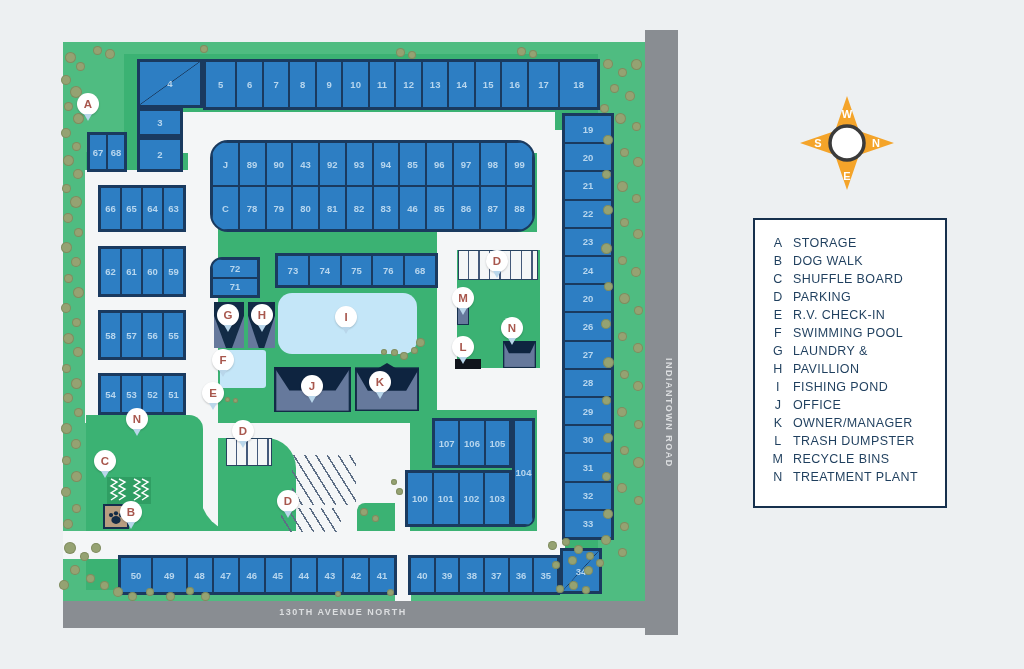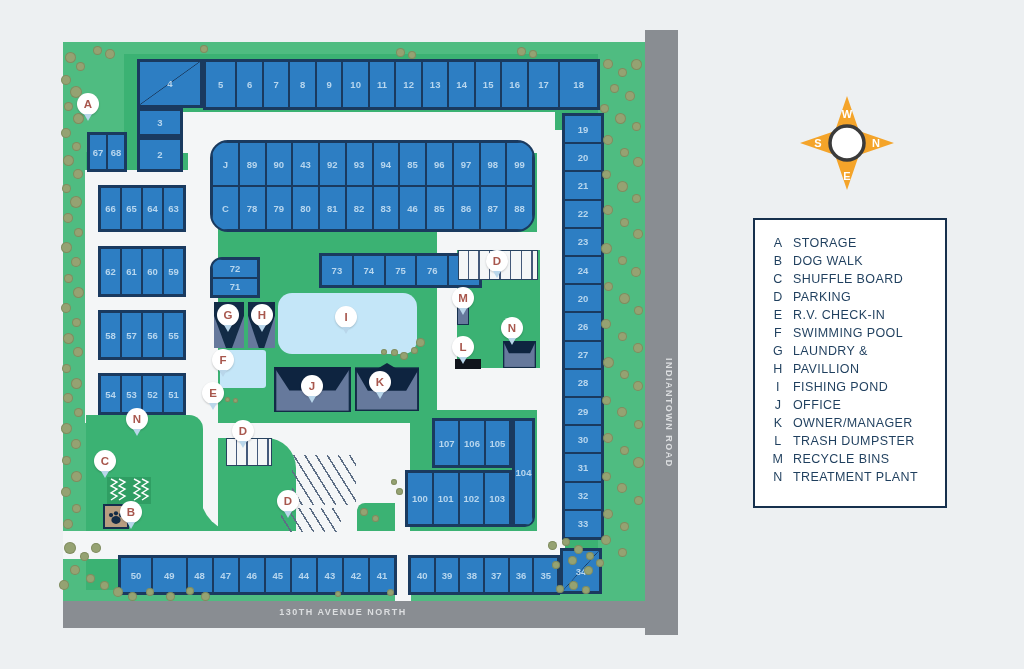--- a/index.html
+++ b/index.html
@@ -293,30 +293,30 @@
       </div>
     </div>
     <div class="lot-group" style="left: 210px; top: 257px; width: 50px; height: 41px; border-radius: 12px 0px 0px;">
       <div class="lot-row">
         <div class="lot-cell">72</div>
       </div>
       <div class="lot-row">
         <div class="lot-cell">71</div>
       </div>
     </div>
-    <div class="lot-group" style="left: 275px; top: 253px; width: 163px; height: 35px; margin-left: 44px;">
+    <div class="lot-group" style="left: 275px; top: 253px; width: 163px; height: 35px;">
       <div class="lot-row">
         <div class="lot-cell">73</div>
         <div class="lot-cell">74</div>
         <div class="lot-cell">75</div>
         <div class="lot-cell">76</div>
         <div class="lot-cell">68</div>
       </div>
     </div>
-    <div class="lot-group" style="left: 562px; top: 113px; width: 42px; height: 427px;">
+    <div class="lot-group" style="left: 562px; top: 113px; width: 52px; height: 427px;">
       <div class="lot-row">
         <div class="lot-cell">19</div>
       </div>
       <div class="lot-row">
         <div class="lot-cell">20</div>
       </div>
       <div class="lot-row">
         <div class="lot-cell">21</div>
       </div>
       <div class="lot-row">

